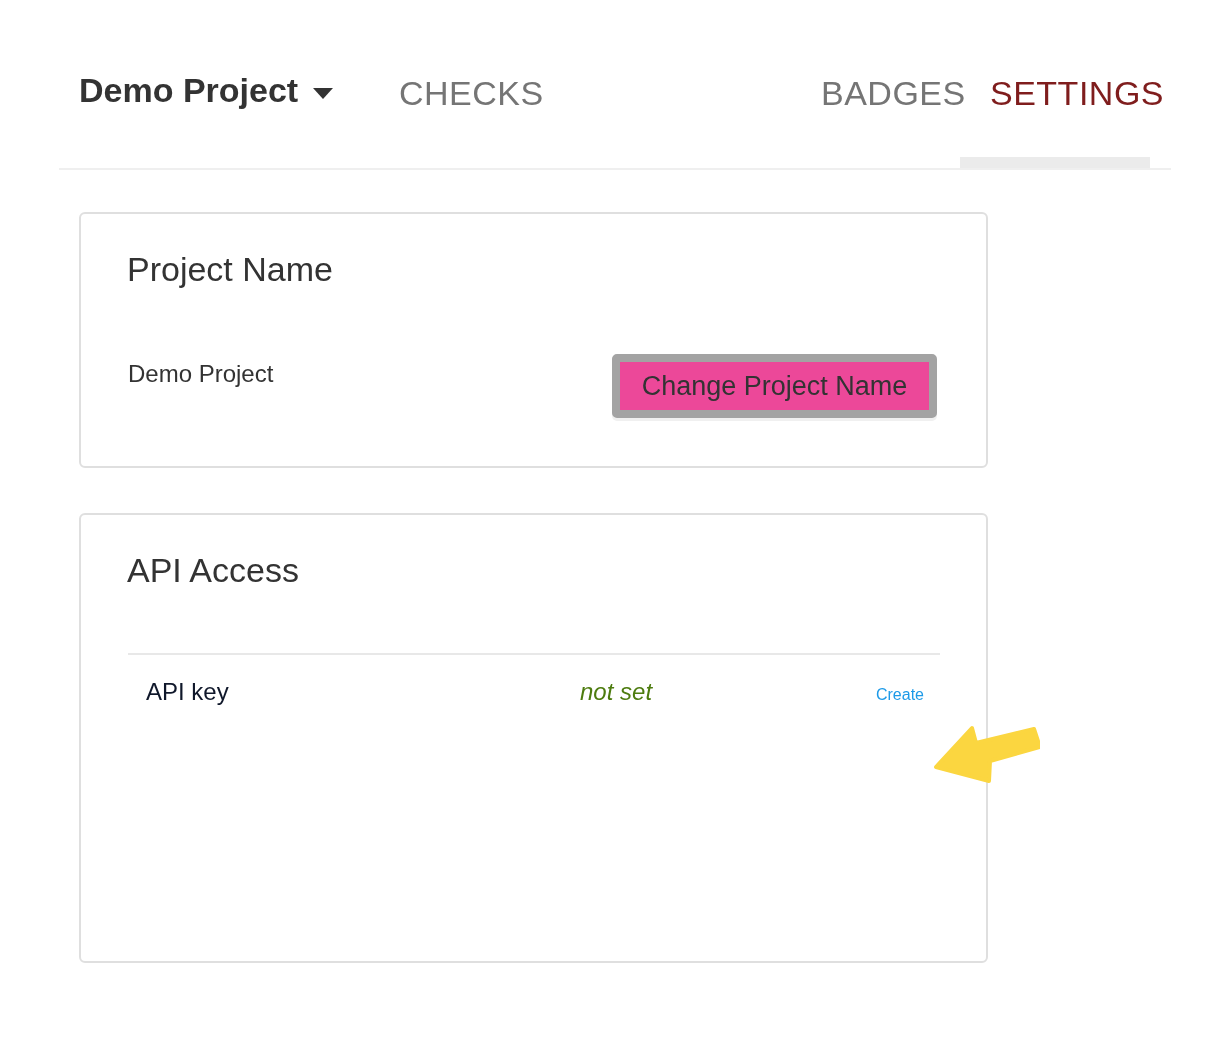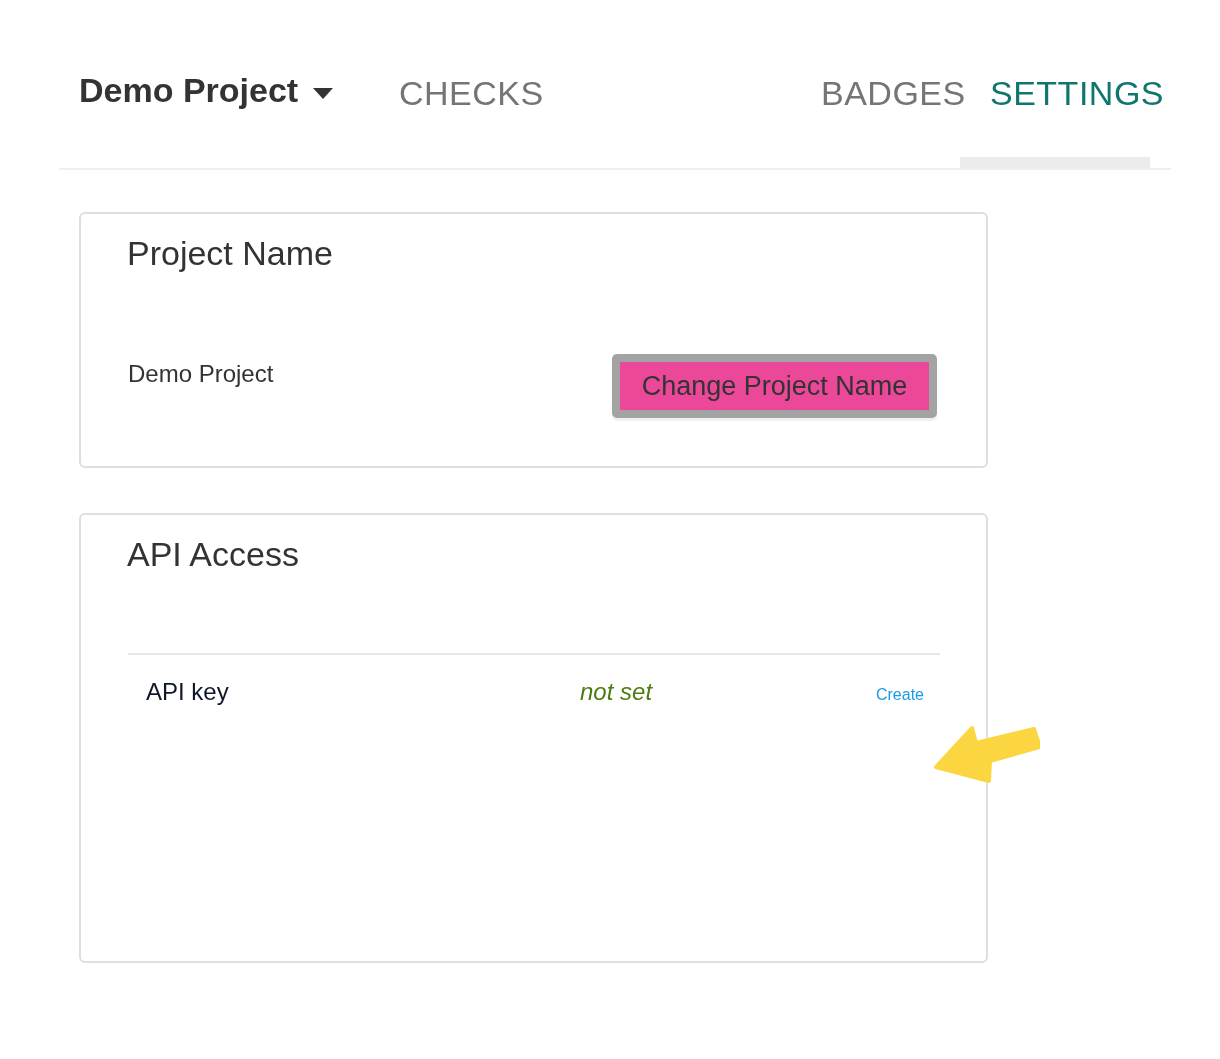--- a/index.html
+++ b/index.html
@@ -10,38 +10,38 @@
   
   .project-switcher { position: absolute; left: 79px; top: 68px; height: 44px;
     display: flex; align-items: center; cursor: pointer; }
   .project-switcher .title { font-size: 34px; font-weight: 700; color: #333; }
   .caret { display: inline-block; margin-left: 15px; margin-top: 6px;
     width: 0; height: 0; border-left: 10px solid transparent;
     border-right: 10px solid transparent; border-top: 11px solid #333; }
 
   .tab { position: absolute; top: 74px; font-size: 34px; letter-spacing: 0.5px;
     color: #757575; cursor: pointer; white-space: nowrap; }
-  .tab.active { color: #0f766e; }
+  .tab.active { color: #7f1d1d; }
   .tab-checks { left: 399px; }
   .tab-integrations { left: 567px; }
   .tab-badges { left: 821px; }
   .tab-settings { left: 990px; }
 
   .tab-indicator { position: absolute; left: 960px; top: 157px; width: 190px;
     height: 13px; background: #ebebeb; }
   .header-divider { position: absolute; left: 59px; top: 168px; width: 1112px;
     height: 2px; background: #efefef; }
 
   
   .card { position: absolute; left: 79px; width: 909px; background: #fff;
     border: 2px solid #dfdfdf; border-radius: 6px; }
   .card-project { top: 212px; height: 256px; }
   .card-api { top: 513px; height: 450px; }
   .card h1 { font-size: 34px; font-weight: 400; color: #333;
-    margin: 20px 0 0 46px; }
+    margin: 36px 0 0 46px; }
 
   .current-name { position: absolute; left: 47px; top: 146px; font-size: 24px;
     color: #333; }
   .btn { position: absolute; left: 531px; top: 140px; width: 325px; height: 64px;
     background: #ec4899; border: 8px solid #a3a3a3; border-radius: 5px;
     font-family: "Liberation Sans", sans-serif; font-size: 27px; color: #333;
     cursor: pointer; box-shadow: 0 3px 0 #f0f0f0; }
 
   
   .api-table { position: absolute; left: 47px; top: 138px; width: 812px;

